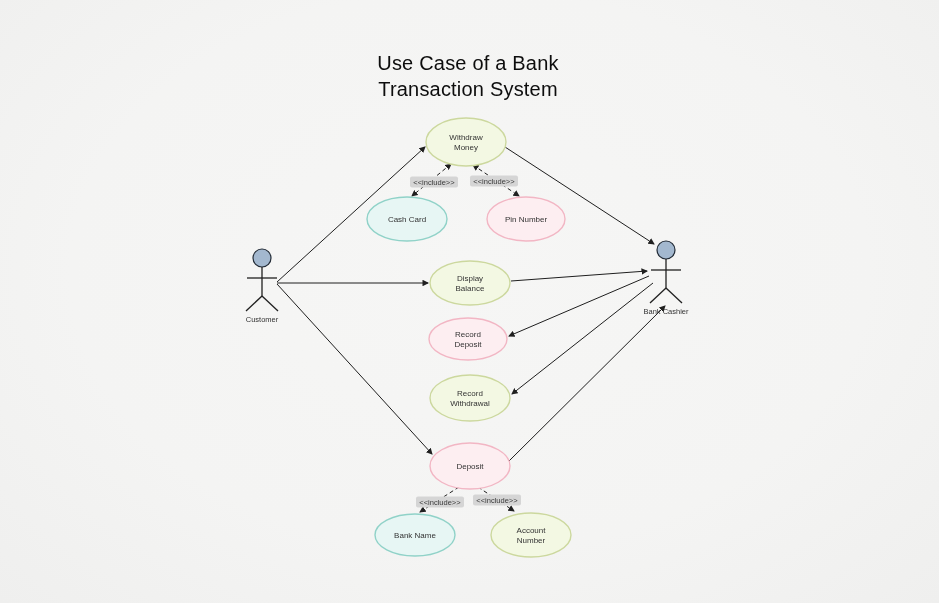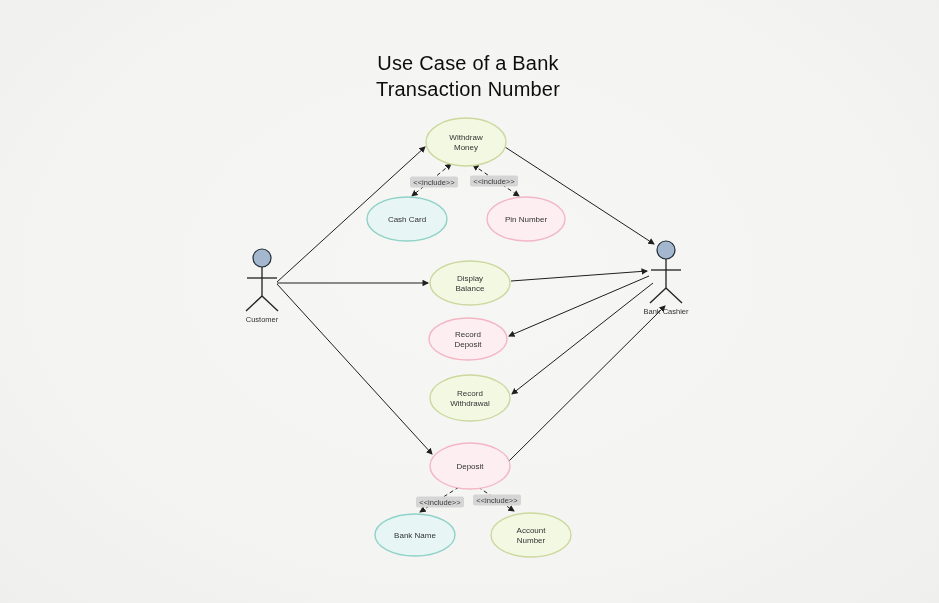--- a/index.html
+++ b/index.html
@@ -24,21 +24,21 @@
   }
   svg.diagram{position:absolute;top:0;left:0;}
   .node-text{font-family:"Liberation Sans",sans-serif;}
 </style>
 </head>
 <body>
 
 <div class="stage">
   <div class="title">
     <div>Use Case of a Bank</div>
-    <div>Transaction Number</div>
+    <div>Transaction System</div>
   </div>
   <svg class="diagram" width="939" height="603" viewBox="0 0 939 603">
     <defs>
       <marker id="arrow" viewBox="0 0 10 10" refX="8.5" refY="5" markerWidth="6.5" markerHeight="6.5" orient="auto-start-reverse">
         <path d="M0,0 L10,5 L0,10 z" fill="#1f1f1f"></path>
       </marker>
     </defs>
     <g id="layer-edges">
         <line x1="277" y1="282" x2="425" y2="147" stroke="#1f1f1f" stroke-width="1" marker-end="url(#arrow)"></line>
         <line x1="505" y1="147" x2="654" y2="244" stroke="#1f1f1f" stroke-width="1" marker-end="url(#arrow)"></line>

